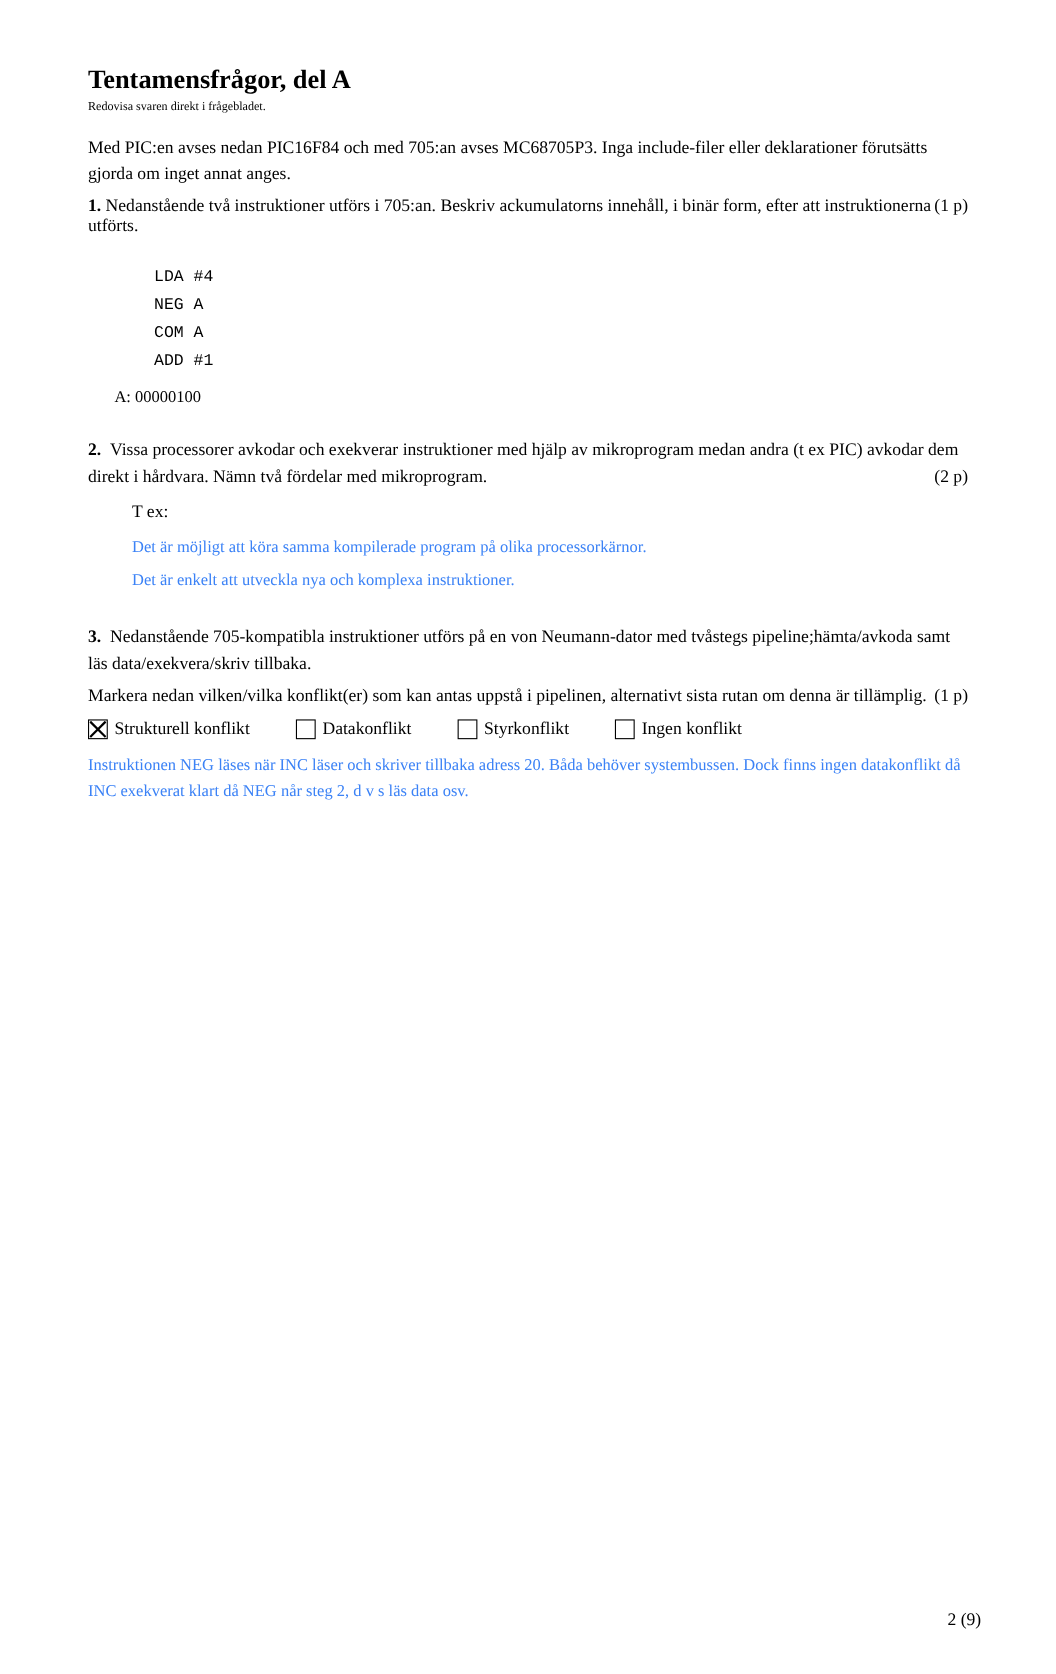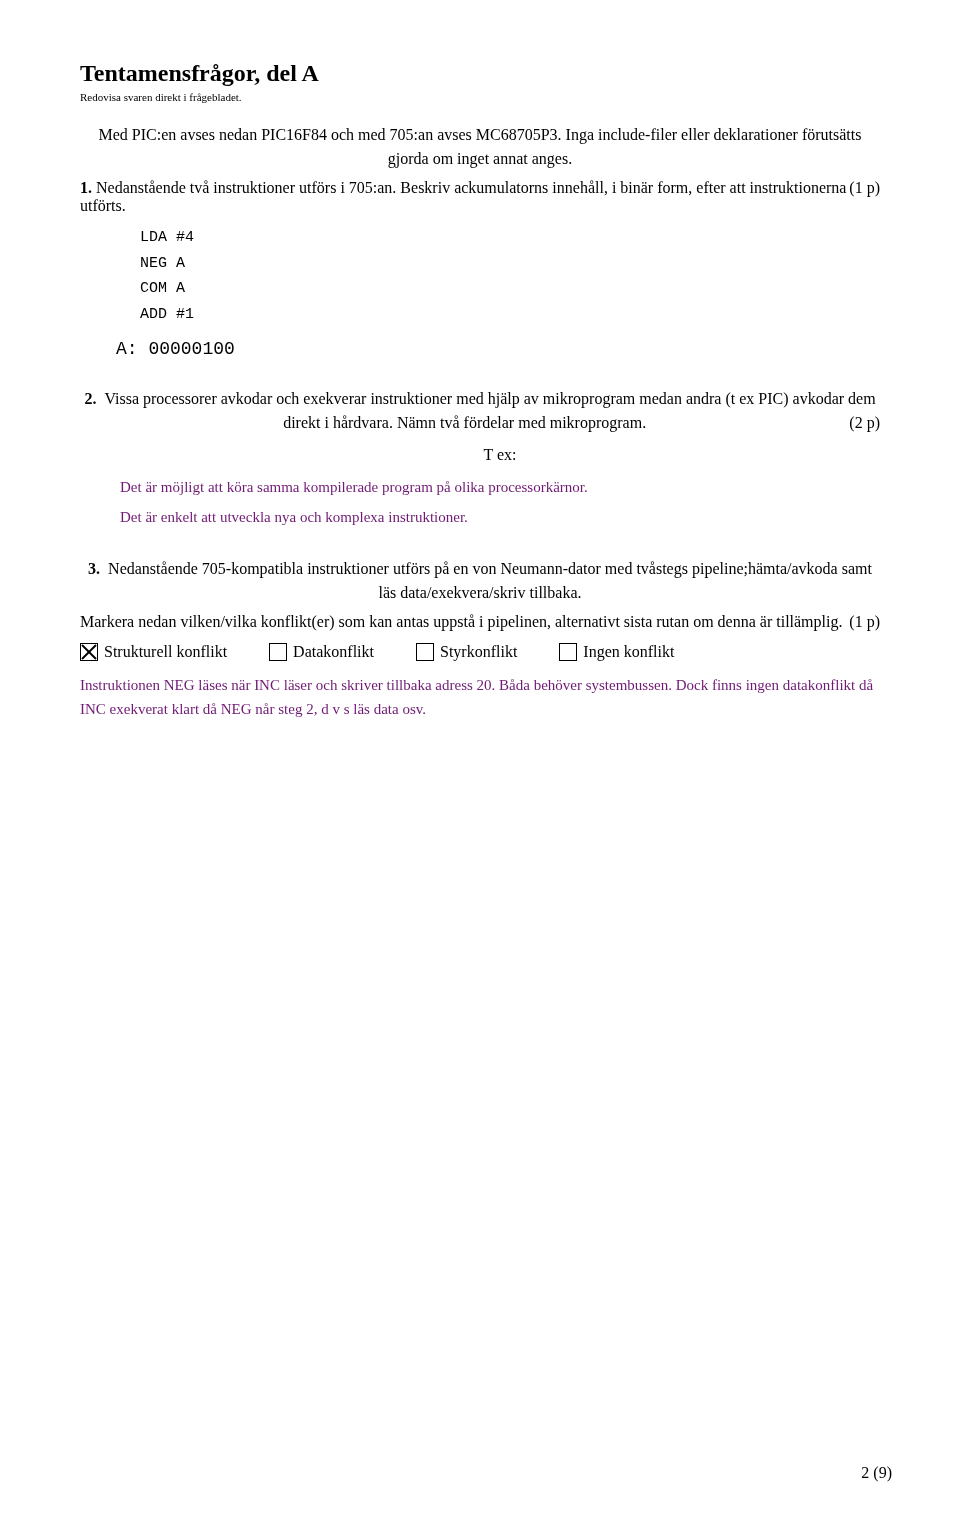--- a/index.html
+++ b/index.html
@@ -25,39 +25,38 @@
     .subtitle {
       font-size: 11px;
       margin-bottom: 20px;
     }
     .section {
       margin-bottom: 28px;
     }
     .section-text {
       margin-bottom: 8px;
       line-height: 1.5;
-      text-align: center;
     }
     .code-block {
       font-family: "Courier New", Courier, monospace;
       font-size: 15px;
-      margin: 10px 0 10px 60px;
+      margin: 24px 0 10px 60px;
       line-height: 1.7;
     }
     .answer-label {
-      margin: 12px 0 0 36px;
-      font-size: 18px;
-      font-family: Liberation Mono, monospace;
+      margin: 12px 0 0 24px;
+      font-size: 15px;
+      font-family: Liberation Serif, serif;
     }
     .points {
       float: right;
       font-size: 16px;
     }
     .answer-text {
-      color: #701a75;
+      color: #3b82f6;
       font-size: 15px;
       line-height: 1.6;
       margin-top: 6px;
     }
     .conflict-row {
       display: flex;
       align-items: center;
       gap: 42px;
       margin: 12px 0;
       font-size: 16px;

